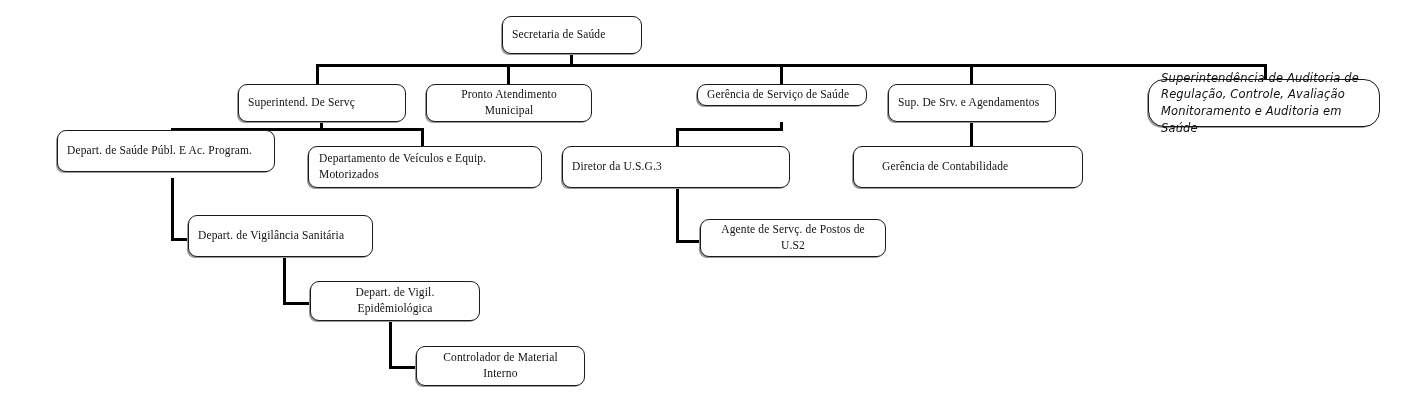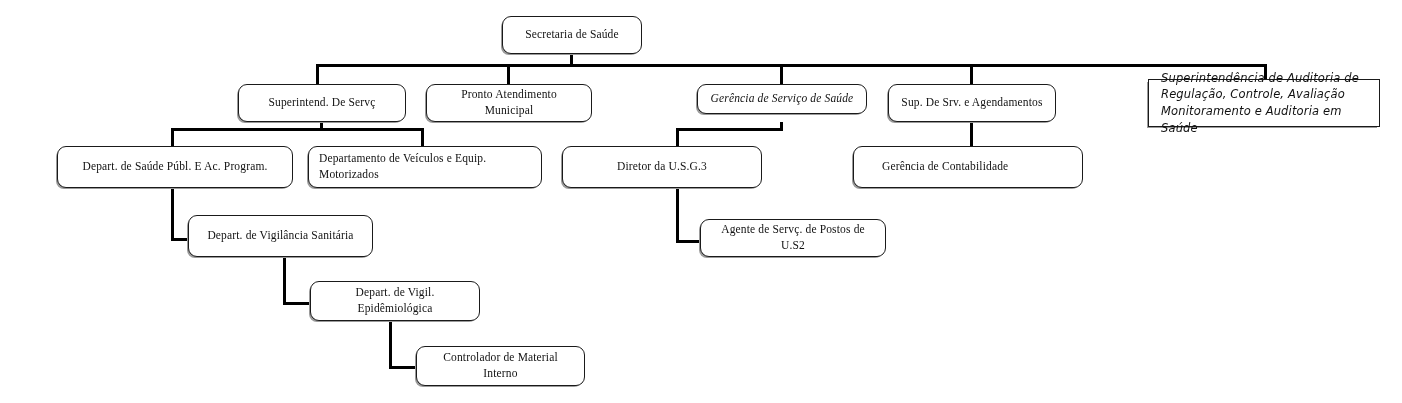--- a/index.html
+++ b/index.html
@@ -26,21 +26,20 @@
   
   .node {
     position: absolute;
     box-sizing: border-box;
     background: #ffffff;
     border: 1px solid #1a1a1a;
     border-radius: 9px;
     z-index: 3;
     display: flex;
     align-items: center;
-    justify-content: center;
     padding: 3px 9px;
     box-shadow: -2px 2px 0 -1px #9a9a9a;
   }
   .node .label {
     font-size: 11.5px;
     line-height: 1.35;
     color: #111111;
     letter-spacing: 0.15px;
     text-align: center;
     white-space: pre-line;
@@ -54,21 +53,21 @@
   
   .node.italic-sans .label {
     font-family: "DejaVu Sans", "Liberation Sans", sans-serif;
     font-style: italic;
     font-size: 11.5px;
     line-height: 1.45;
     text-align: left;
   }
   .node.italic-sans {
     justify-content: flex-end;
-    border-radius: 0;
+    border-radius: 16px;
   }
 </style>
 </head>
 <body>
 
 <div id="chart-canvas" style="width: 1402px; height: 403px; background: rgb(255, 255, 255);">
 
 <div class="conn" style="left: 570px; top: 54px; width: 3px; height: 13px; background: rgb(0, 0, 0);"></div>
     <div class="conn" style="left: 316px; top: 64px; width: 951px; height: 3px; background: rgb(0, 0, 0);"></div>
     <div class="conn" style="left: 316px; top: 64px; width: 3px; height: 21px; background: rgb(0, 0, 0);"></div>
@@ -94,39 +93,39 @@
     <div class="conn" style="left: 970px; top: 122px; width: 3px; height: 26px; background: rgb(0, 0, 0);"></div>
     <div class="node" style="left: 502px; top: 16px; width: 140px; height: 38px; border-color: rgb(26, 26, 26); background: rgb(255, 255, 255); box-shadow: rgb(154, 154, 154) -2px 2px 0px -1px;">
       <span class="label" style="color: rgb(17, 17, 17);">Secretaria de Saúde</span>
     </div>
     <div class="node" style="left: 238px; top: 84px; width: 168px; height: 38px; border-color: rgb(26, 26, 26); background: rgb(255, 255, 255); box-shadow: rgb(154, 154, 154) -2px 2px 0px -1px;">
       <span class="label" style="color: rgb(17, 17, 17);">Superintend. De Servç</span>
     </div>
     <div class="node" style="left: 426px; top: 84px; width: 166px; height: 38px; border-color: rgb(26, 26, 26); background: rgb(255, 255, 255); box-shadow: rgb(154, 154, 154) -2px 2px 0px -1px;">
       <span class="label" style="color: rgb(17, 17, 17);">Pronto Atendimento Municipal</span>
     </div>
-    <div class="node" style="left: 697px; top: 84px; width: 170px; height: 30px; border-color: rgb(26, 26, 26); background: rgb(255, 255, 255); box-shadow: rgb(154, 154, 154) -2px 2px 0px -1px; font-style: italic;">
+    <div class="node" style="left: 697px; top: 84px; width: 170px; height: 22px; border-color: rgb(26, 26, 26); background: rgb(255, 255, 255); box-shadow: rgb(154, 154, 154) -2px 2px 0px -1px;">
       <span class="label" style="color: rgb(17, 17, 17);">Gerência de Serviço de Saúde</span>
     </div>
     <div class="node" style="left: 888px; top: 84px; width: 168px; height: 38px; border-color: rgb(26, 26, 26); background: rgb(255, 255, 255); box-shadow: rgb(154, 154, 154) -2px 2px 0px -1px;">
       <span class="label" style="color: rgb(17, 17, 17);">Sup. De Srv. e Agendamentos</span>
     </div>
     <div class="node italic-sans align-left" style="left: 1148px; top: 79px; width: 232px; height: 48px; border-color: rgb(26, 26, 26); background: rgb(255, 255, 255); box-shadow: rgb(154, 154, 154) -2px 2px 0px -1px; padding-left: 12px;">
       <span class="label" style="color: rgb(17, 17, 17);">Superintendência de Auditoria de
 Regulação, Controle, Avaliação
 Monitoramento e Auditoria em Saúde</span>
     </div>
-    <div class="node" style="left: 57px; top: 146px; width: 236px; height: 42px; border-color: rgb(26, 26, 26); background: rgb(255, 255, 255); box-shadow: rgb(154, 154, 154) -2px 2px 0px -1px;">
+    <div class="node" style="left: 57px; top: 130px; width: 218px; height: 42px; border-color: rgb(26, 26, 26); background: rgb(255, 255, 255); box-shadow: rgb(154, 154, 154) -2px 2px 0px -1px;">
       <span class="label" style="color: rgb(17, 17, 17);">Depart. de Saúde Públ. E Ac. Program.</span>
     </div>
     <div class="node align-left" style="left: 308px; top: 146px; width: 234px; height: 42px; border-color: rgb(26, 26, 26); background: rgb(255, 255, 255); box-shadow: rgb(154, 154, 154) -2px 2px 0px -1px; padding-left: 10px;">
       <span class="label" style="color: rgb(17, 17, 17);">Departamento de Veículos e Equip.
 Motorizados</span>
     </div>
-    <div class="node" style="left: 562px; top: 146px; width: 200px; height: 42px; border-color: rgb(26, 26, 26); background: rgb(255, 255, 255); box-shadow: rgb(154, 154, 154) -2px 2px 0px -1px;">
+    <div class="node" style="left: 562px; top: 146px; width: 228px; height: 42px; border-color: rgb(26, 26, 26); background: rgb(255, 255, 255); box-shadow: rgb(154, 154, 154) -2px 2px 0px -1px;">
       <span class="label" style="color: rgb(17, 17, 17);">Diretor da U.S.G.3</span>
     </div>
     <div class="node align-left" style="left: 853px; top: 146px; width: 230px; height: 42px; border-color: rgb(26, 26, 26); background: rgb(255, 255, 255); box-shadow: rgb(154, 154, 154) -2px 2px 0px -1px; padding-left: 28px;">
       <span class="label" style="color: rgb(17, 17, 17);">Gerência de Contabilidade</span>
     </div>
     <div class="node" style="left: 188px; top: 215px; width: 185px; height: 42px; border-color: rgb(26, 26, 26); background: rgb(255, 255, 255); box-shadow: rgb(154, 154, 154) -2px 2px 0px -1px;">
       <span class="label" style="color: rgb(17, 17, 17);">Depart. de Vigilância Sanitária</span>
     </div>
     <div class="node" style="left: 700px; top: 219px; width: 186px; height: 38px; border-color: rgb(26, 26, 26); background: rgb(255, 255, 255); box-shadow: rgb(154, 154, 154) -2px 2px 0px -1px;">
       <span class="label" style="color: rgb(17, 17, 17);">Agente de Servç. de Postos de U.S2</span>

